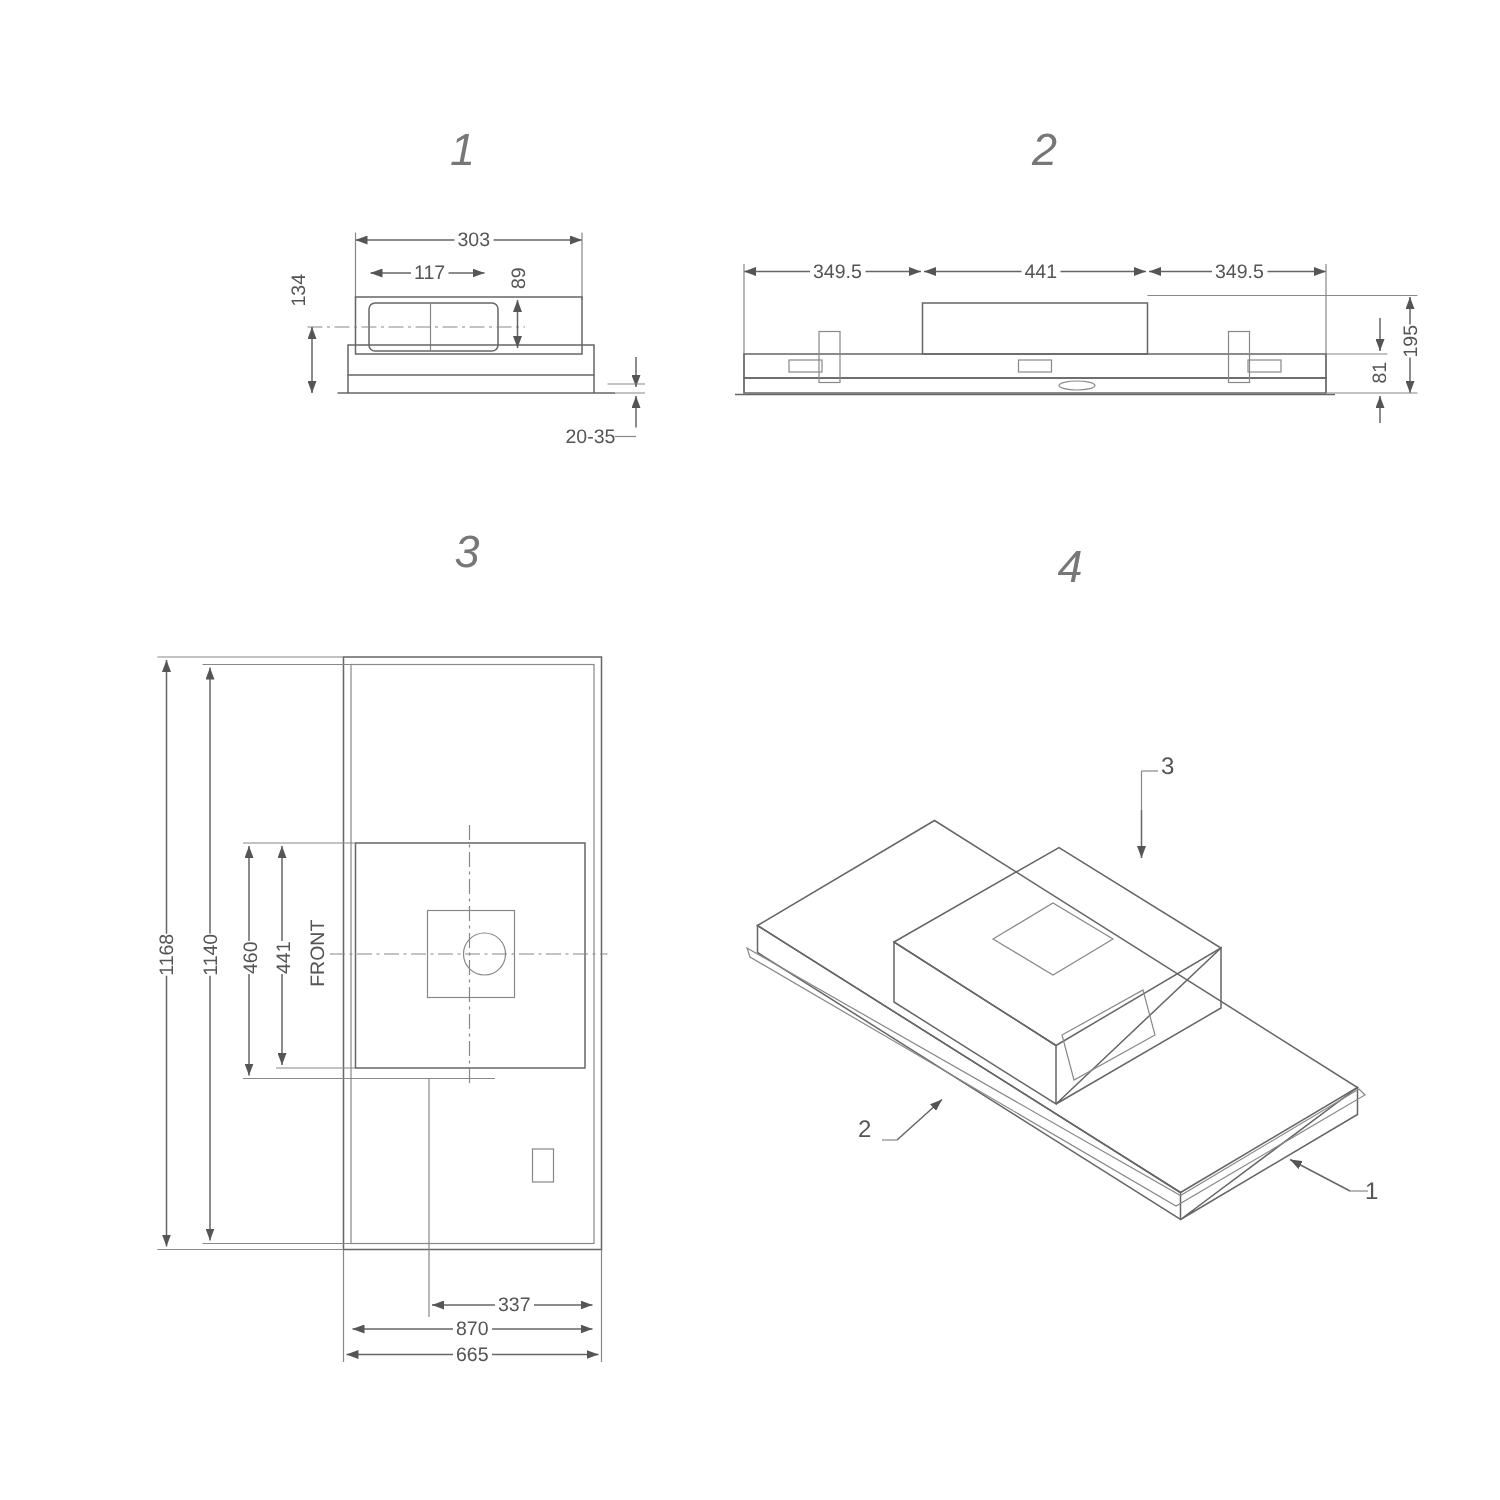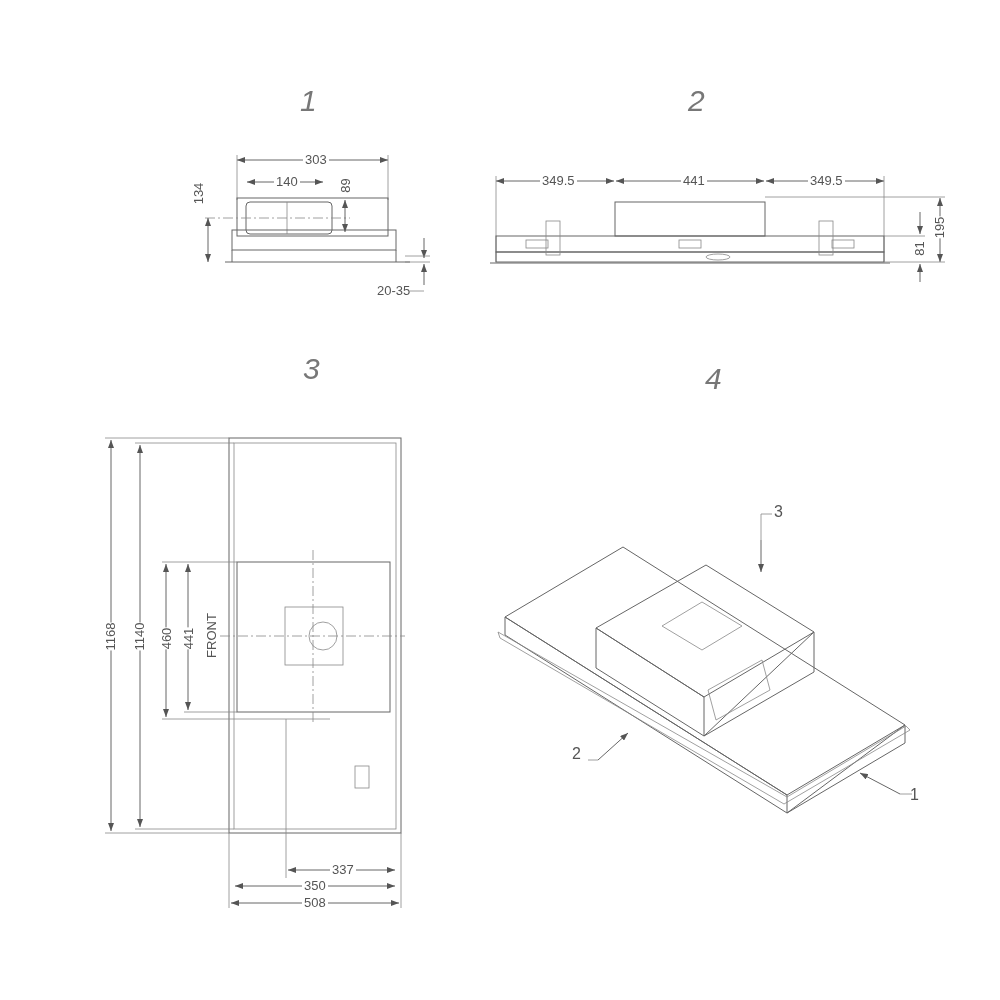--- a/index.html
+++ b/index.html
@@ -114,35 +114,35 @@
       <line class="thin" x1="761" y1="514" x2="772" y2="514"></line>
       <line class="thin" x1="761" y1="514" x2="761" y2="540"></line>
     <line class="ln" x1="598" y1="760" x2="628" y2="733" marker-end="url(#ar)"></line>
       <line class="thin" x1="588" y1="760" x2="598" y2="760"></line>
     <line class="ln" x1="900" y1="794" x2="860" y2="773" marker-end="url(#ar)"></line>
       <line class="thin" x1="900" y1="794" x2="912" y2="794"></line>
   </g>
 </svg>
 
 <div class="txt" style="left:303px;top:152px;background:#fff;padding:0 2px;">303</div>
-<div class="txt" style="left:274px;top:174px;background:#fff;padding:0 2px;">140</div>
+<div class="txt" style="left:274px;top:174px;background:#fff;padding:0 2px;">117</div>
 <div class="txt" style="left:188px;top:186px;transform:rotate(-90deg);background:#fff;">134</div>
 <div class="txt" style="left:338px;top:178px;transform:rotate(-90deg);background:#fff;">89</div>
 <div class="txt" style="left:377px;top:283px;">20-35</div>
 
 <div class="txt" style="left:540px;top:173px;background:#fff;padding:0 2px;">349.5</div>
 <div class="txt" style="left:681px;top:173px;background:#fff;padding:0 2px;">441</div>
 <div class="txt" style="left:808px;top:173px;background:#fff;padding:0 2px;">349.5</div>
 <div class="txt" style="left:929px;top:220px;transform:rotate(-90deg);background:#fff;">195</div>
 <div class="txt" style="left:912px;top:241px;transform:rotate(-90deg);background:#fff;">81</div>
 
 <div class="txt" style="left:97px;top:629px;transform:rotate(-90deg);background:#fff;">1168</div>
 <div class="txt" style="left:126px;top:629px;transform:rotate(-90deg);background:#fff;">1140</div>
 <div class="txt" style="left:156px;top:631px;transform:rotate(-90deg);background:#fff;">460</div>
 <div class="txt" style="left:178px;top:631px;transform:rotate(-90deg);background:#fff;">441</div>
 <div class="txt" style="left:189px;top:628px;transform:rotate(-90deg);">FRONT</div>
 <div class="txt" style="left:330px;top:862px;background:#fff;padding:0 2px;">337</div>
-<div class="txt" style="left:302px;top:878px;background:#fff;padding:0 2px;">350</div>
-<div class="txt" style="left:302px;top:895px;background:#fff;padding:0 2px;">508</div>
+<div class="txt" style="left:302px;top:878px;background:#fff;padding:0 2px;">870</div>
+<div class="txt" style="left:302px;top:895px;background:#fff;padding:0 2px;">665</div>
 
 <div class="txt" style="left:774px;top:503px;font-size:16px;">3</div>
 <div class="txt" style="left:572px;top:745px;font-size:16px;">2</div>
 <div class="txt" style="left:910px;top:786px;font-size:16px;">1</div>
 
 </body></html>

